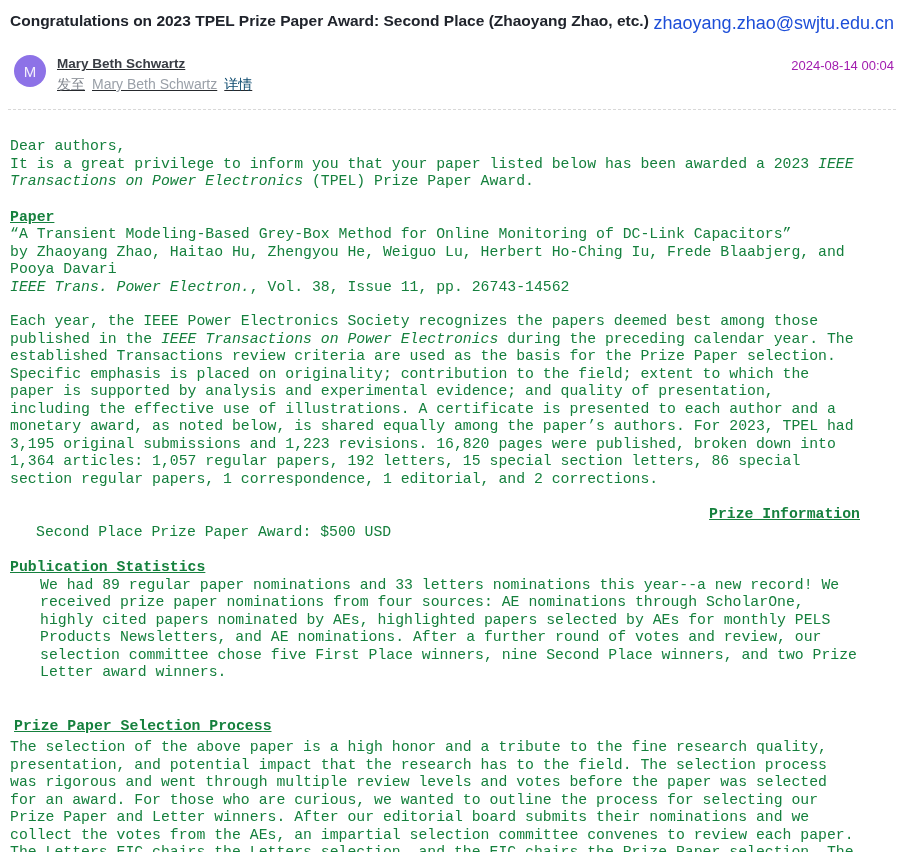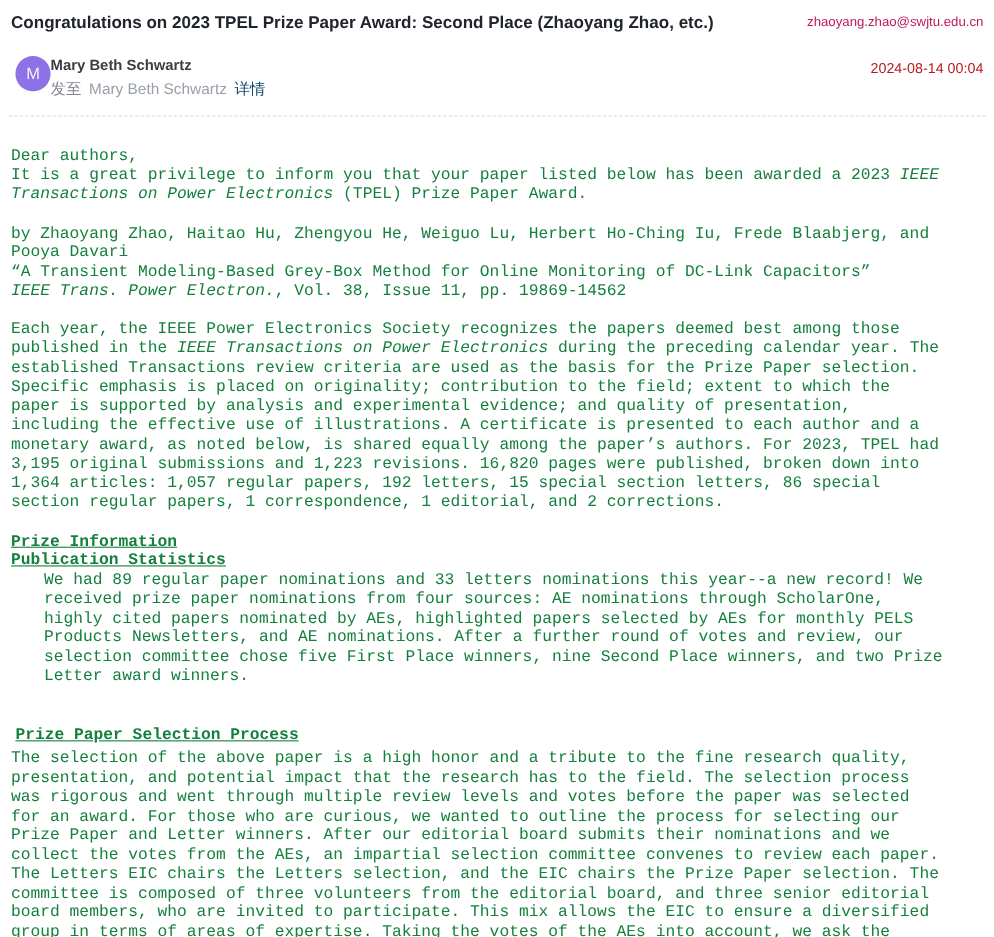--- a/index.html
+++ b/index.html
@@ -3,47 +3,47 @@
 <meta charset="utf-8">
 <style>
   * { margin:0; padding:0; box-sizing:border-box; }
   html,body { width:904px; background:#ffffff; }
   body { font-family:"Liberation Sans", sans-serif; color:#26292d; }
   .page { position:relative; width:904px; height:852px; background:#ffffff; overflow:hidden; }
 
   
   .subject-row { display:flex; justify-content:space-between; align-items:flex-start; padding:11px 8px 0 10px; }
   .subject { font-size:15.5px; font-weight:700; color:#20242c; line-height:19px; }
-  .account-email { font-size:12px; color:#be185d; white-space:nowrap; padding-top:2px; padding-right:2px; }
+  .account-email { font-size:18px; color:#1d4ed8; white-space:nowrap; padding-top:2px; padding-right:2px; }
 
   .sender-row { display:flex; align-items:flex-start; margin:21px 10px 0 14px; }
   .avatar { width:32px; height:32px; border-radius:50%; background:#8d72e7; color:#f3effc;
             display:flex; align-items:center; justify-content:center; font-size:15px; flex:0 0 32px;
             cursor:pointer; }
-  .sender-meta { flex:1; }
+  .sender-meta { margin-left:11px; flex:1;text-decoration:underline; }
   .sender-name { font-size:13.5px; font-weight:700; color:#393d44; padding-top:1px; }
   .to-row { font-size:14px; color:#81868e; margin-top:5px; display:flex; gap:7px; align-items:baseline; }
   .to-name { color:#9aa0a8; }
   .details-link { color:#0c4a6e; cursor:pointer; }
-  .date { font-size:13px; color:#b91c1c; white-space:nowrap; padding-top:3px; }
+  .date { font-size:13px; color:#a21caf; white-space:nowrap; padding-top:3px; }
 
   .divider { border-top:1px dashed #d8d8d8; margin:15px 8px 0 8px; }
 
   
   .mail-body { font-family:Liberation Mono, monospace; font-size:14.8px;
                line-height:17.5px; color:#15803d; padding:28px 44px 0 10px; }
   .it { font-style:italic; }
   .heading { font-weight:700; text-decoration:underline; }
   .indent { margin-left:30px; }
   .salutation { margin:0; }
   .intro { margin:0 0 18px 0; }
   .paper-heading { margin:0; }
   .paper-block { margin:0 0 17px 0; }
   .about { margin:0 0 18px 0; }
-  .prize-heading { margin:0; }
+  .prize-heading { margin:0;text-align:right; }
   .prize-text { margin:0 26px 18px 26px; }
   .pub-heading { margin:0; }
   .pub-text { margin:0 0 36px 30px; }
   .process-heading { margin:4px; }
   .process-text { margin:0; }
 </style>
 </head>
 <body>
 
 <div class="page">
@@ -69,30 +69,32 @@
   </div>
 
   <div class="divider"></div>
 
   <div class="mail-body">
 
     <p class="salutation">Dear authors,</p>
 
     <p class="intro indent"><span>It is a great privilege to inform you that your paper listed below has been awarded a 2023 </span><span class="it">IEEE Transactions on Power Electronics</span><span> (TPEL) Prize Paper Award.</span></p>
 
+    <p class="paper-heading indent heading">Paper</p>
 
     <div class="paper-block">
+      <div>“A Transient Modeling-Based Grey-Box Method for Online Monitoring of DC-Link Capacitors”</div>
       <div>by Zhaoyang Zhao, Haitao Hu, Zhengyou He, Weiguo Lu, Herbert Ho-Ching Iu, Frede Blaabjerg, and Pooya Davari</div>
-      <div>“A Transient Modeling-Based Grey-Box Method for Online Monitoring of DC-Link Capacitors”</div>
-      <div><span class="it">IEEE Trans. Power Electron.</span><span>, Vol. 38, Issue 11, pp. 19869-14562</span></div>
+      <div><span class="it">IEEE Trans. Power Electron.</span><span>, Vol. 38, Issue 11, pp. 26743-14562</span></div>
     </div>
 
     <p class="about indent"><span>Each year, the IEEE Power Electronics Society recognizes the papers deemed best among those published in the </span><span class="it">IEEE Transactions on Power Electronics</span><span> during the preceding calendar year. The established Transactions review criteria are used as the basis for the Prize Paper selection. Specific emphasis is placed on originality; contribution to the field; extent to which the paper is supported by analysis and experimental evidence; and quality of presentation, including the effective use of illustrations. A certificate is presented to each author and a monetary award, as noted below, is shared equally among the paper’s authors. For 2023, TPEL had 3,195 original submissions and 1,223 revisions. 16,820 pages were published, broken down into 1,364 articles: 1,057 regular papers, 192 letters, 15 special section letters, 86 special section regular papers, 1 correspondence, 1 editorial, and 2 corrections.</span></p>
 
     <p class="prize-heading indent heading">Prize Information</p>
+    <div class="prize-text">Second Place Prize Paper Award: $500 USD</div>
 
     <p class="pub-heading indent heading">Publication Statistics</p>
     <p class="pub-text">We had 89 regular paper nominations and 33 letters nominations this year--a new record! We received prize paper nominations from four sources: AE nominations through ScholarOne, highly cited papers nominated by AEs, highlighted papers selected by AEs for monthly PELS Products Newsletters, and AE nominations. After a further round of votes and review, our selection committee chose five First Place winners, nine Second Place winners, and two Prize Letter award winners.</p>
 
     <p class="process-heading indent heading">Prize Paper Selection Process</p>
     <p class="process-text indent">The selection of the above paper is a high honor and a tribute to the fine research quality, presentation, and potential impact that the research has to the field. The selection process was rigorous and went through multiple review levels and votes before the paper was selected for an award. For those who are curious, we wanted to outline the process for selecting our Prize Paper and Letter winners. After our editorial board submits their nominations and we collect the votes from the AEs, an impartial selection committee convenes to review each paper. The Letters EIC chairs the Letters selection, and the EIC chairs the Prize Paper selection. The committee is composed of three volunteers from the editorial board, and three senior editorial board members, who are invited to participate. This mix allows the EIC to ensure a diversified group in terms of areas of expertise. Taking the votes of the AEs into account, we ask the committee members to rank the nominated papers and vigorously discuss the merits of each, how they should be awarded, and so on. With our expanded award parameters, this year the committee selected 5 first prize regular papers, 9 second prize regular papers, and 2 prize letters. The rules for our paper selection allow us additional flexibility in awarding papers. If we were to receive more paper nominations, we can grant additional awards.</p>
 
   </div>
 </div>
 

